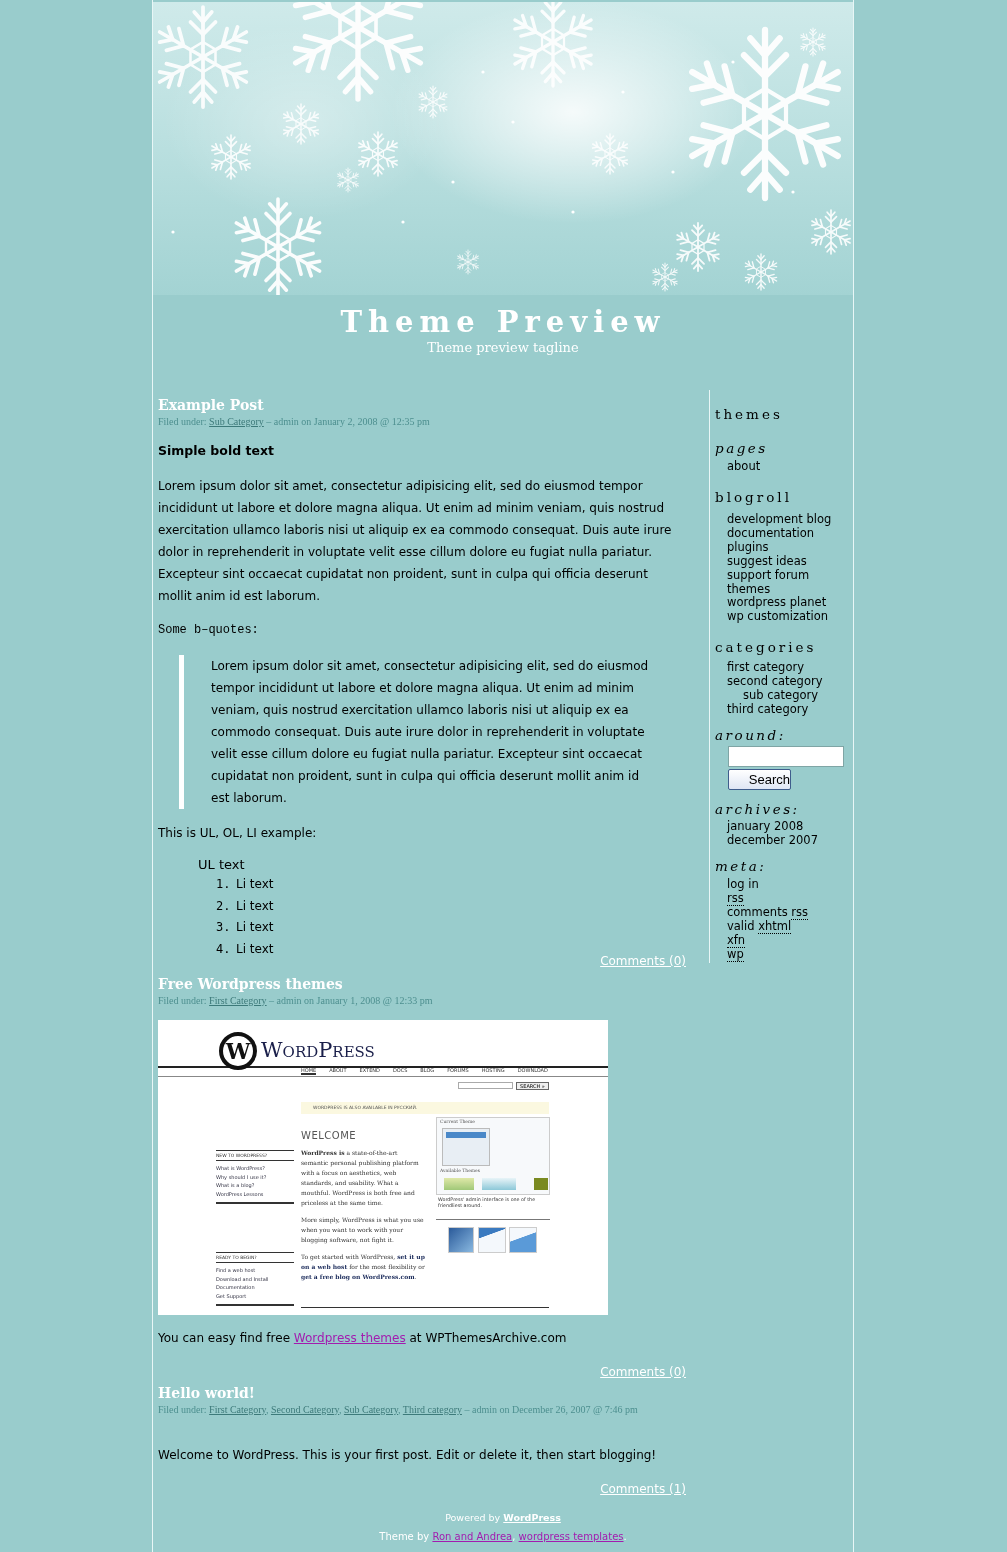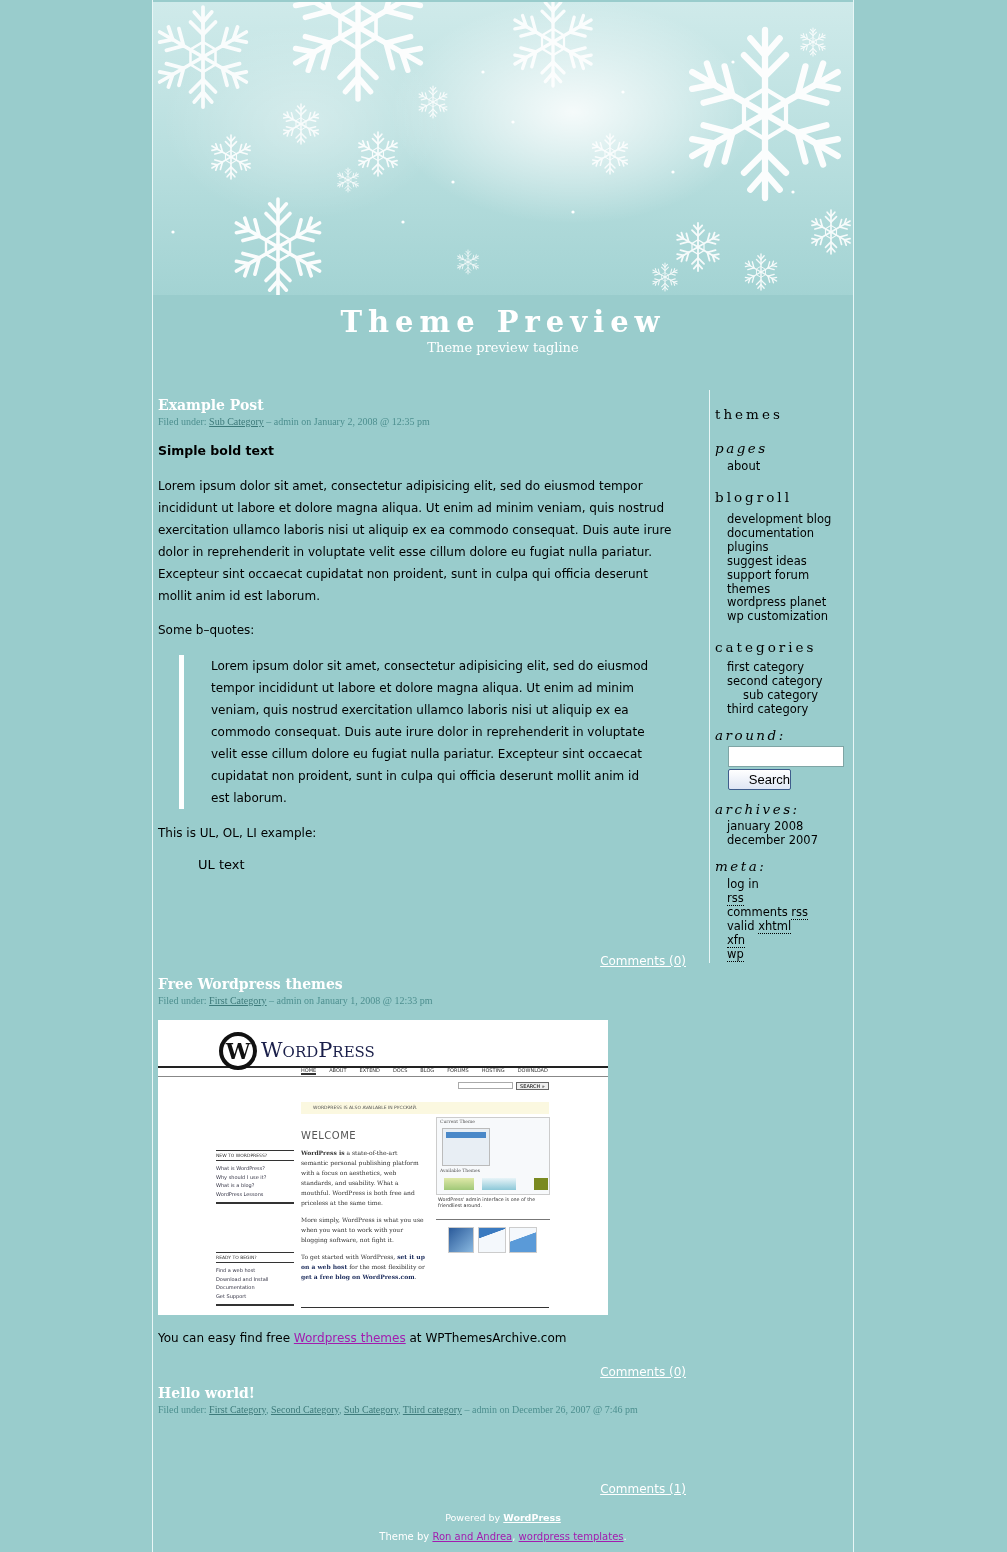--- a/index.html
+++ b/index.html
@@ -159,24 +159,30 @@
   <div id="content">
 
     <div class="post" style="position:absolute; left:0; top:0; width:528px;">
       <div class="post-title">Example Post</div>
       <div class="post-meta">
         <span>Filed under: </span><a>Sub Category</a><span> – admin on January 2, 2008 @ 12:35 pm</span>
       </div>
       <div class="post-body" style="position:absolute; top:44px; left:0; width:520px;">
         <p class="bold-line">Simple bold text</p>
         <p style="margin-top:13px;">Lorem ipsum dolor sit amet, consectetur adipisicing elit, sed do eiusmod tempor incididunt ut labore et dolore magna aliqua. Ut enim ad minim veniam, quis nostrud exercitation ullamco laboris nisi ut aliquip ex ea commodo consequat. Duis aute irure dolor in reprehenderit in voluptate velit esse cillum dolore eu fugiat nulla pariatur. Excepteur sint occaecat cupidatat non proident, sunt in culpa qui officia deserunt mollit anim id est laborum.</p>
-        <p style="margin-top:12px;">Some b–quotes:</p>
+        <p style="margin-top:12px;font-family:Liberation Mono, monospace;">Some b–quotes:</p>
         <blockquote style="margin-top:14px;">Lorem ipsum dolor sit amet, consectetur adipisicing elit, sed do eiusmod tempor incididunt ut labore et dolore magna aliqua. Ut enim ad minim veniam, quis nostrud exercitation ullamco laboris nisi ut aliquip ex ea commodo consequat. Duis aute irure dolor in reprehenderit in voluptate velit esse cillum dolore eu fugiat nulla pariatur. Excepteur sint occaecat cupidatat non proident, sunt in culpa qui officia deserunt mollit anim id est laborum.</blockquote>
         <p style="margin-top:13px;">This is UL, OL, LI example:</p>
         <div class="ul-block" style="margin-top:12px; line-height:17px;">UL text</div>
+        <ol class="li-list" style="margin-top:1px;">
+          <li><span class="num">1.</span><span>Li text</span></li>
+          <li><span class="num">2.</span><span>Li text</span></li>
+          <li><span class="num">3.</span><span>Li text</span></li>
+          <li><span class="num">4.</span><span>Li text</span></li>
+        </ol>
       </div>
       <a class="comments-link" style="top:558px;">Comments (0)</a>
     </div>
 
     <div class="post" style="position:absolute; left:0; top:579px; width:528px;">
       <div class="post-title">Free Wordpress themes</div>
       <div class="post-meta">
         <span>Filed under: </span><a>First Category</a><span> – admin on January 1, 2008 @ 12:33 pm</span>
       </div>
     </div>
@@ -242,20 +248,21 @@
     <div class="post-body" style="position:absolute; left:0; top:931px; width:528px; white-space:nowrap;">
       <span>You can easy find free </span><a class="light">Wordpress themes</a><span> at WPThemesArchive.com</span>
     </div>
     <a class="comments-link" style="top:969px;">Comments (0)</a>
 
     <div class="post" style="position:absolute; left:0; top:988px; width:528px;">
       <div class="post-title">Hello world!</div>
       <div class="post-meta" style="width:520px;">
         <span>Filed under: </span><a>First Category</a>, <a>Second Category</a>, <a>Sub Category</a>, <a>Third category</a><span> – admin on December 26, 2007 @ 7:46 pm</span>
       </div>
+      <div class="post-body" style="position:absolute; top:60px; left:0; white-space:nowrap;">Welcome to WordPress. This is your first post. Edit or delete it, then start blogging!</div>
     </div>
     <a class="comments-link" style="top:1086px;">Comments (1)</a>
   </div>
 
   <div id="sidebar">
     <div class="sb-h" style="top:16px;">themes</div>
 
     <div class="sb-h it" style="top:50px;">pages</div>
     <div class="sb-list" style="top:70px;">
       <div>about</div>

